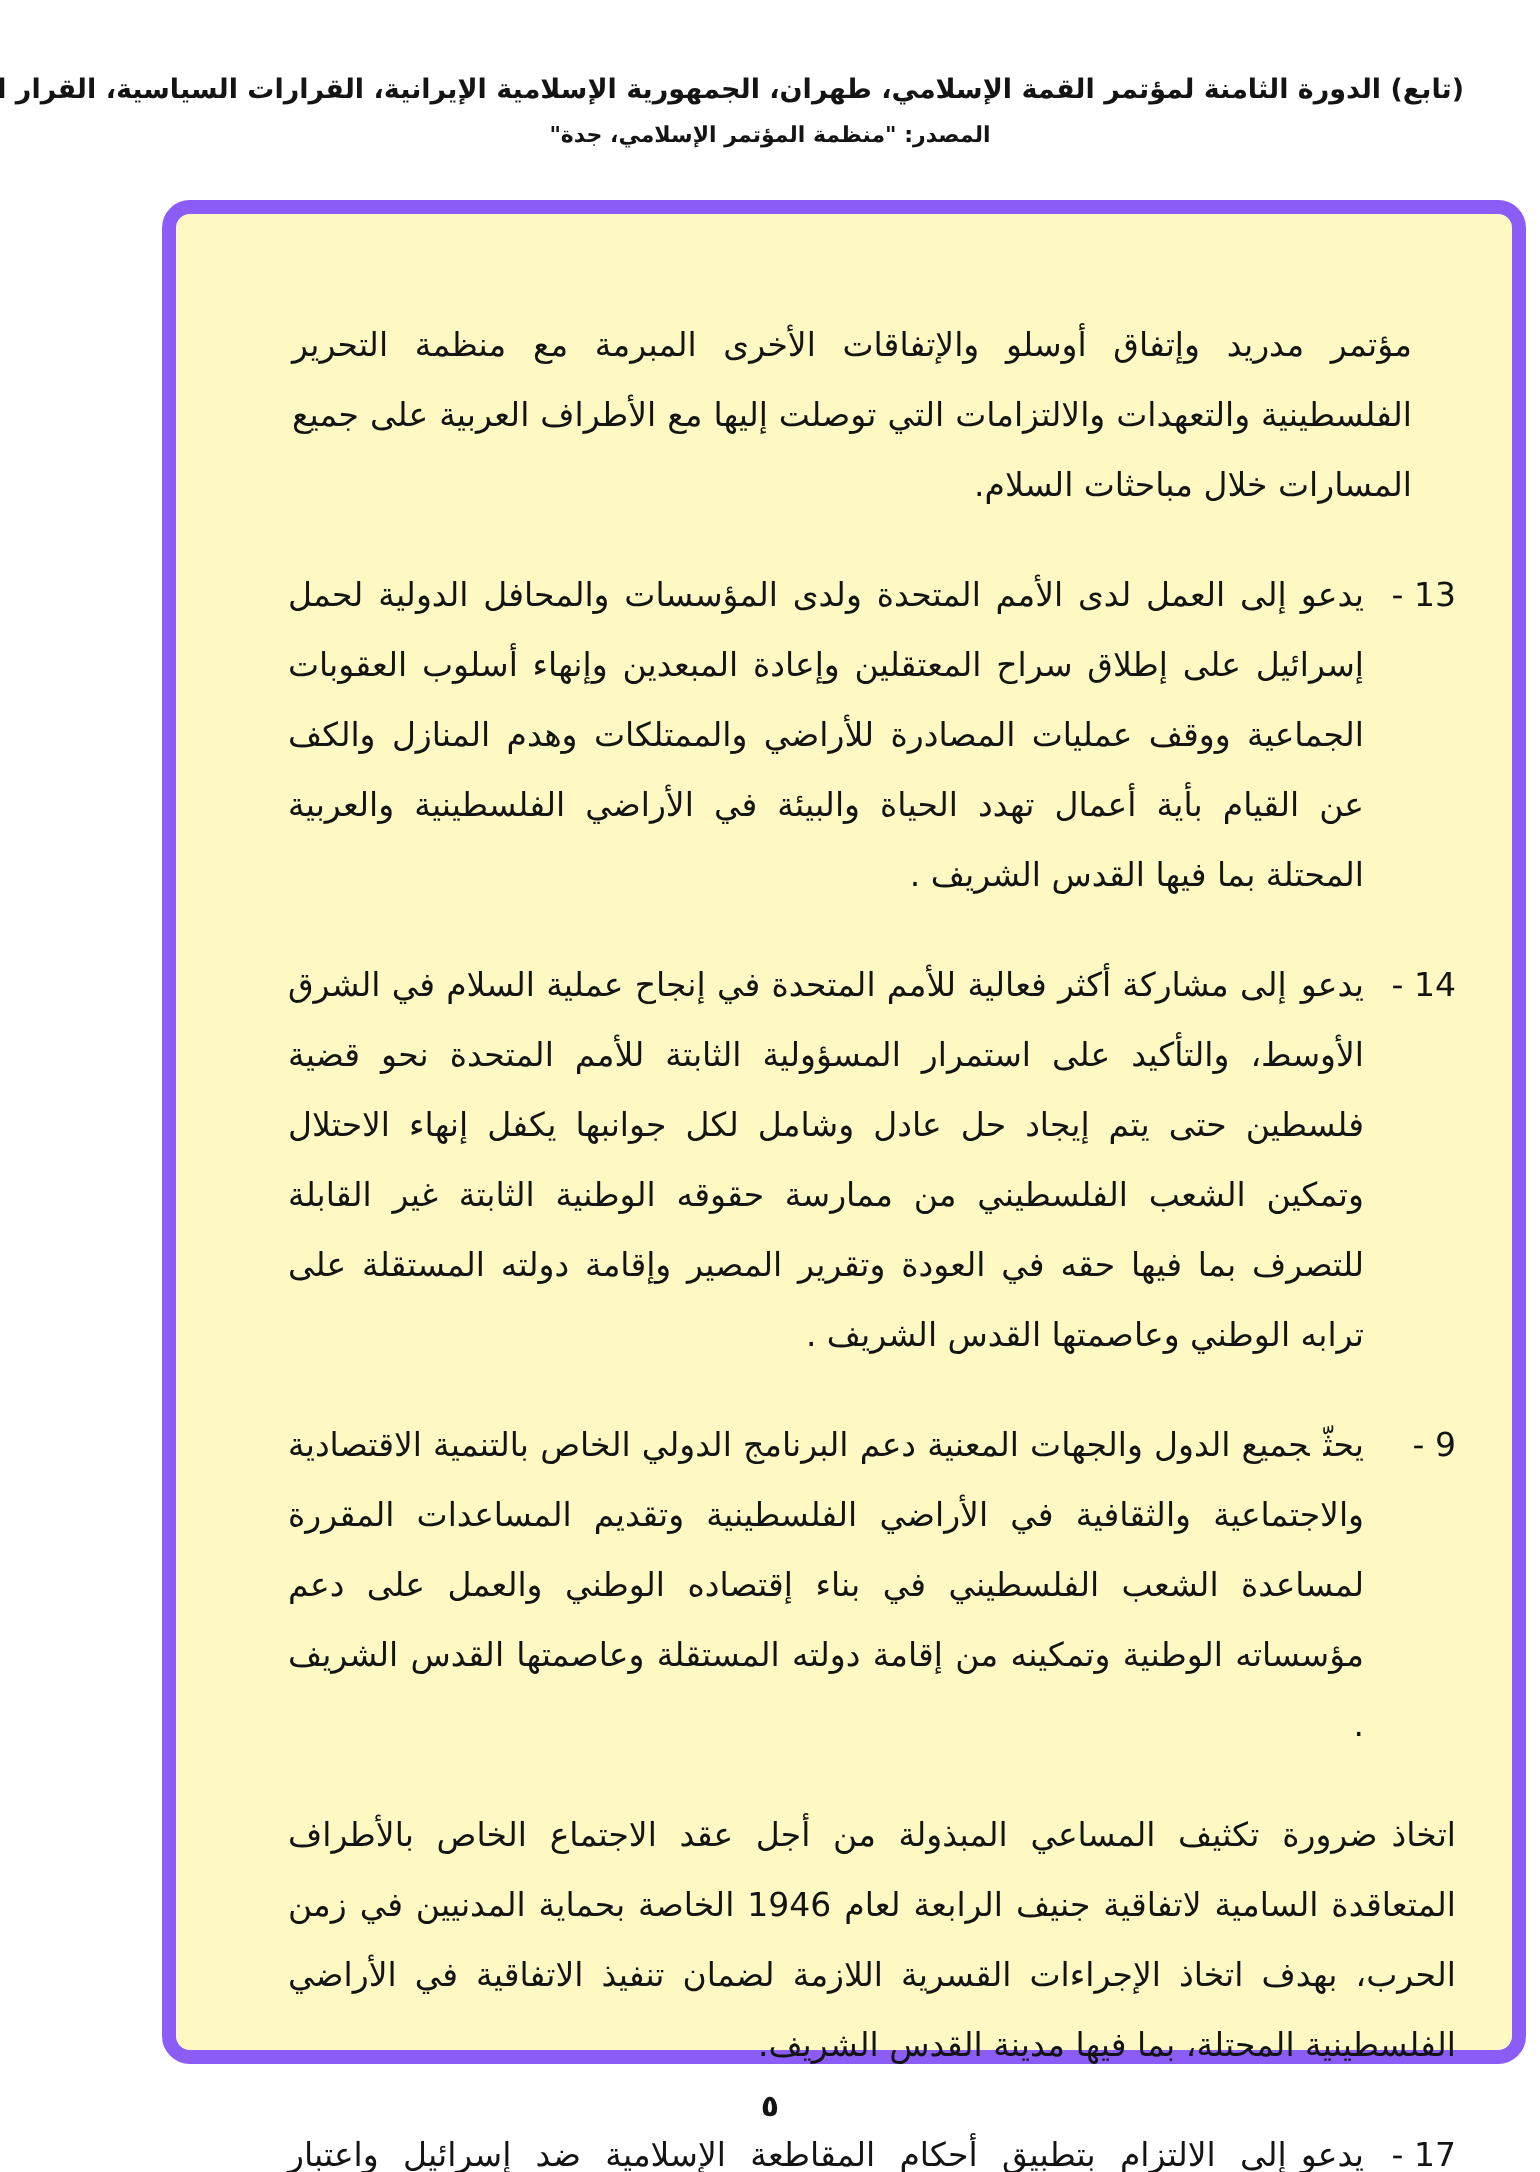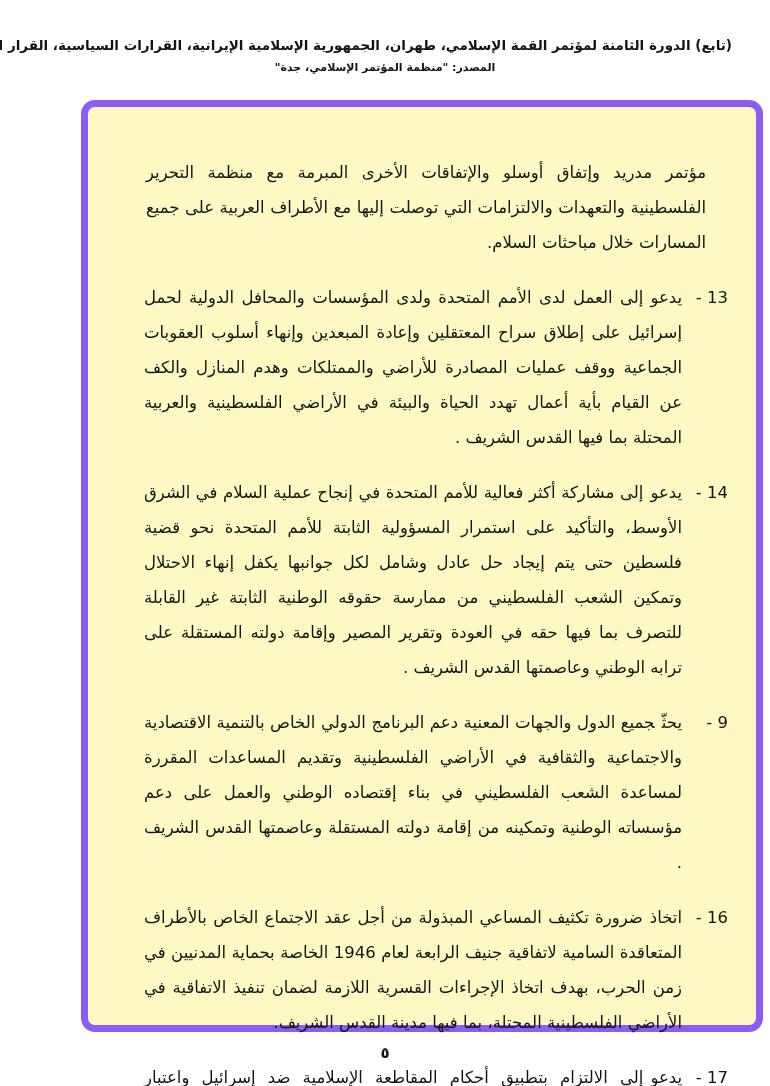--- a/index.html
+++ b/index.html
@@ -117,21 +117,20 @@
       <div class="res-num">14 -</div>
       <div class="res-body"><span class="res-lead">يدعو</span><span>إلى مشاركة أكثر فعالية للأمم المتحدة في إنجاح عملية السلام في الشرق الأوسط، والتأكيد على استمرار المسؤولية الثابتة للأمم المتحدة نحو قضية فلسطين حتى يتم إيجاد حل عادل وشامل لكل جوانبها يكفل إنهاء الاحتلال وتمكين الشعب الفلسطيني من ممارسة حقوقه الوطنية الثابتة غير القابلة للتصرف بما فيها حقه في العودة وتقرير المصير وإقامة دولته المستقلة على ترابه الوطني وعاصمتها القدس الشريف .</span></div>
     </div>
 
     <div class="res-item">
       <div class="res-num">9 -</div>
       <div class="res-body"><span class="res-lead">يحثّ</span><span>جميع الدول والجهات المعنية دعم البرنامج الدولي الخاص بالتنمية الاقتصادية والاجتماعية والثقافية في الأراضي الفلسطينية وتقديم المساعدات المقررة لمساعدة الشعب الفلسطيني في بناء إقتصاده الوطني والعمل على دعم مؤسساته الوطنية وتمكينه من إقامة دولته المستقلة وعاصمتها القدس الشريف .</span></div>
     </div>
 
     <div class="res-item">
-      <div class="res-num">16 -</div>
       <div class="res-body"><span class="res-lead">اتخاذ</span><span>ضرورة تكثيف المساعي المبذولة من أجل عقد الاجتماع الخاص بالأطراف المتعاقدة السامية لاتفاقية جنيف الرابعة لعام 1946 الخاصة بحماية المدنيين في زمن الحرب، بهدف اتخاذ الإجراءات القسرية اللازمة لضمان تنفيذ الاتفاقية في الأراضي الفلسطينية المحتلة، بما فيها مدينة القدس الشريف.</span></div>
     </div>
 
     <div class="res-item">
       <div class="res-num">17 -</div>
       <div class="res-body"><span class="res-lead">يدعو</span><span>إلى الالتزام بتطبيق أحكام المقاطعة الإسلامية ضد إسرائيل واعتبار التشريعات والأنظمة واللوائح المنظمة لعمل المقاطعة " المبادى العامة للمقاطعة والقانون الإسلامي</span></div>
     </div>
 
   </div>
 </div>

